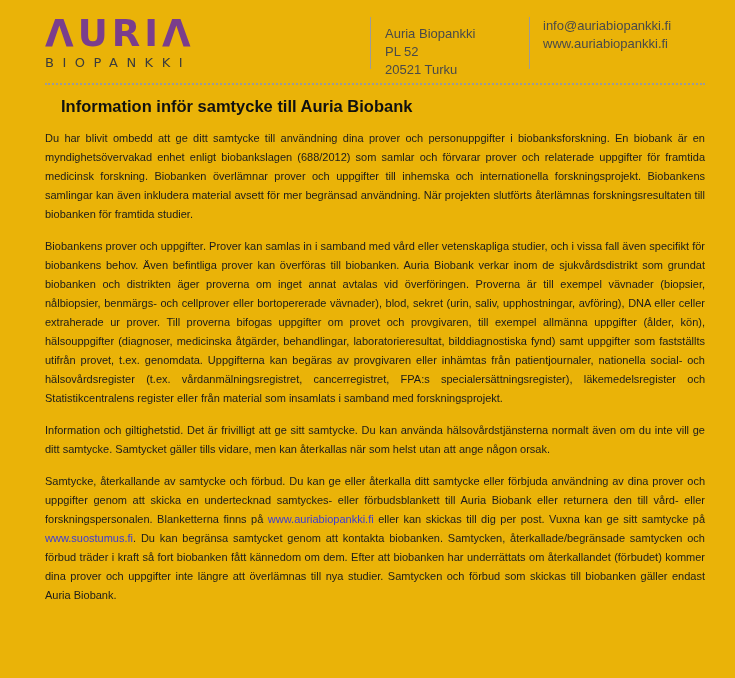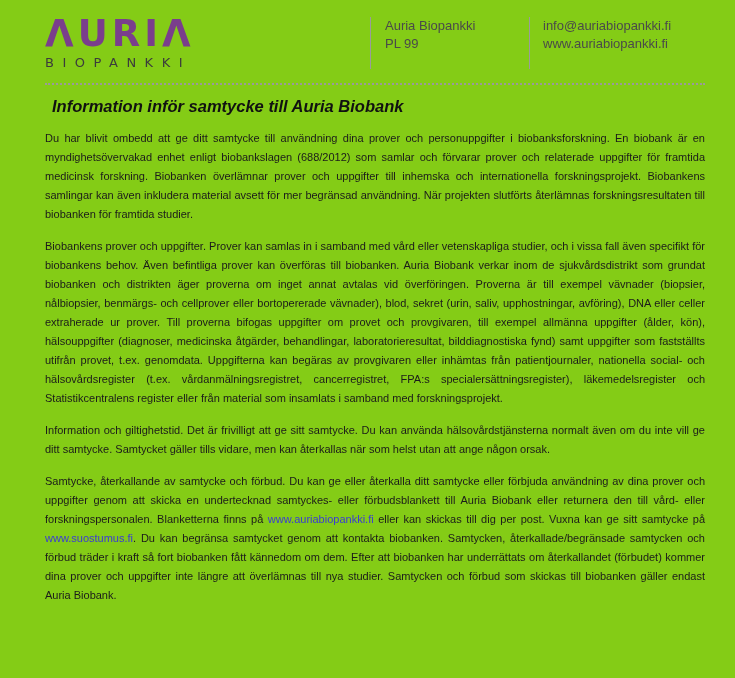--- a/index.html
+++ b/index.html
@@ -12,21 +12,21 @@
     width: 735px;
     height: 678px;
     overflow: hidden;
     font-family: "Liberation Sans", "DejaVu Sans", sans-serif;
   }
   .page {
     box-sizing: border-box;
     width: 735px;
     height: 678px;
     padding: 10px 30px 0 45px;
-    background: #84cc16;
+    background: #eab308;
   }
 
   
   .header {
     display: flex;
     align-items: stretch;
     height: 60px;
     margin-top: 4px;
   }
   .logo {
@@ -55,38 +55,37 @@
     background: #9b9b9b;
     margin: 3px 0 5px 0;
   }
   .hblock {
     font-size: 13px;
     line-height: 18px;
     color: #4a4a4a;
     padding-top: 3px;
     font-stretch: condensed;
   }
-  .hblock.address { flex: 0 0 158px; padding-left: 14px; box-sizing: border-box; }
+  .hblock.address { flex: 0 0 158px; padding-left: 14px; box-sizing: border-box; margin-top: 8px; }
   .hblock.contact { flex: 1 1 auto; padding-left: 13px; box-sizing: border-box; }
 
   
   .dotted {
     border-top: 2px dotted #9a9a9a;
     height: 0;
     margin-top: 9px;
   }
 
   
   .title {
     font-size: 16.5px;
     font-weight: 700;
     color: #111111;
-    margin: 12px 0 13px 7px;
+    margin: 12px 0 13px 16px;
     font-stretch: condensed;
-    font-style: italic;
   }
   p.body-par {
     font-size: 11px;
     line-height: 19px;
     color: #1b1b1b;
     text-align: justify;
     margin: 0 0 13px 0;
     font-stretch: condensed;
   }
   p.body-par b { font-weight: 400; }
@@ -104,21 +103,22 @@
   <header class="header">
     <div class="logo">
       <div class="logo-primary">ΛURIΛ</div>
       <div class="logo-secondary">BIOPANKKI</div>
     </div>
 
     <div class="vdiv"></div>
 
     <div class="hblock address">
       <div>Auria Biopankki</div>
-      <div>PL 99</div>
+      <div>PL 52</div>
+      <div>20521 Turku</div>
     </div>
 
     <div class="vdiv"></div>
 
     <div class="hblock contact">
       <div>info@auriabiopankki.fi</div>
       <div>www.auriabiopankki.fi</div>
     </div>
   </header>
 

